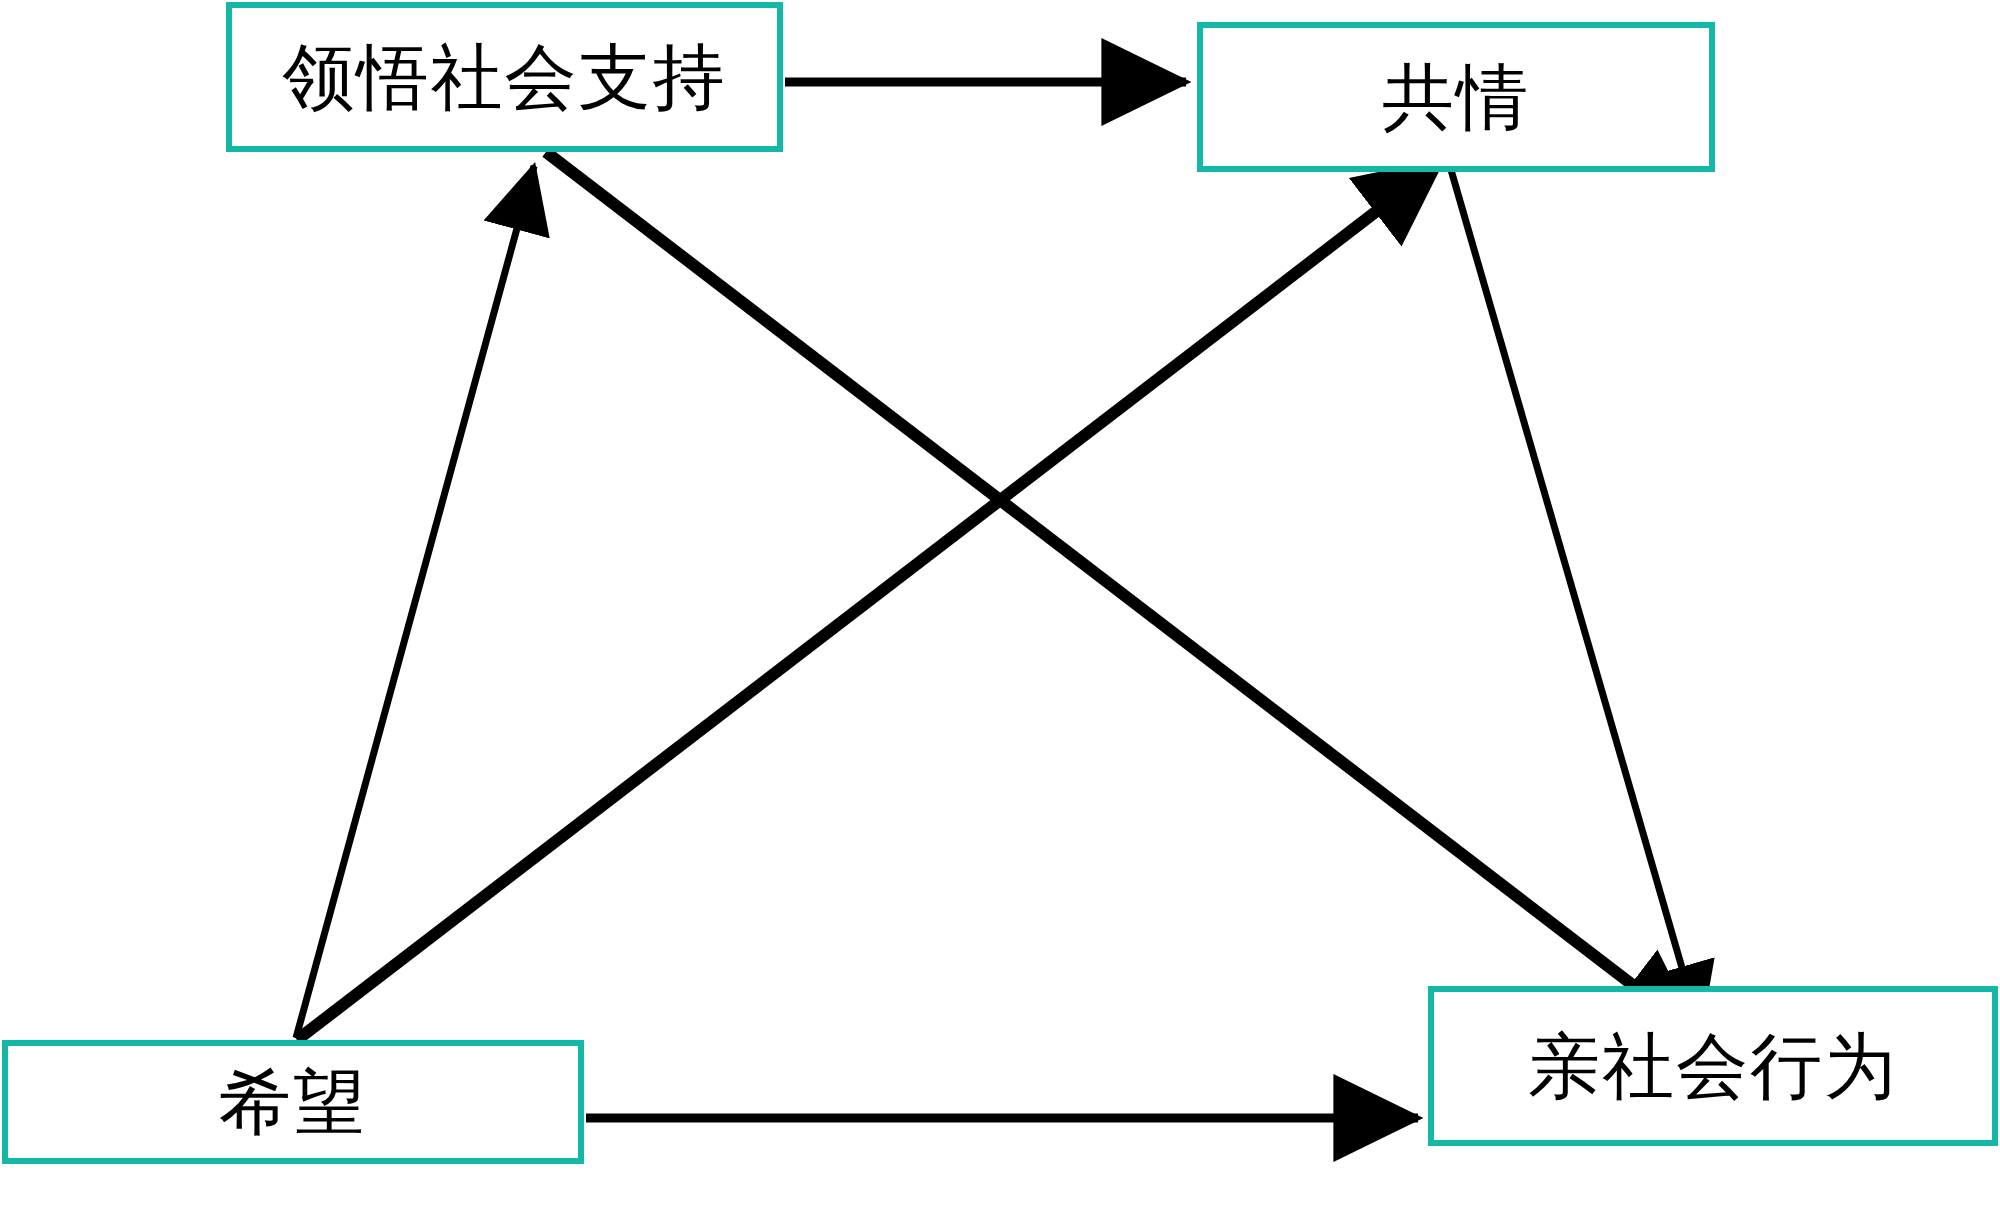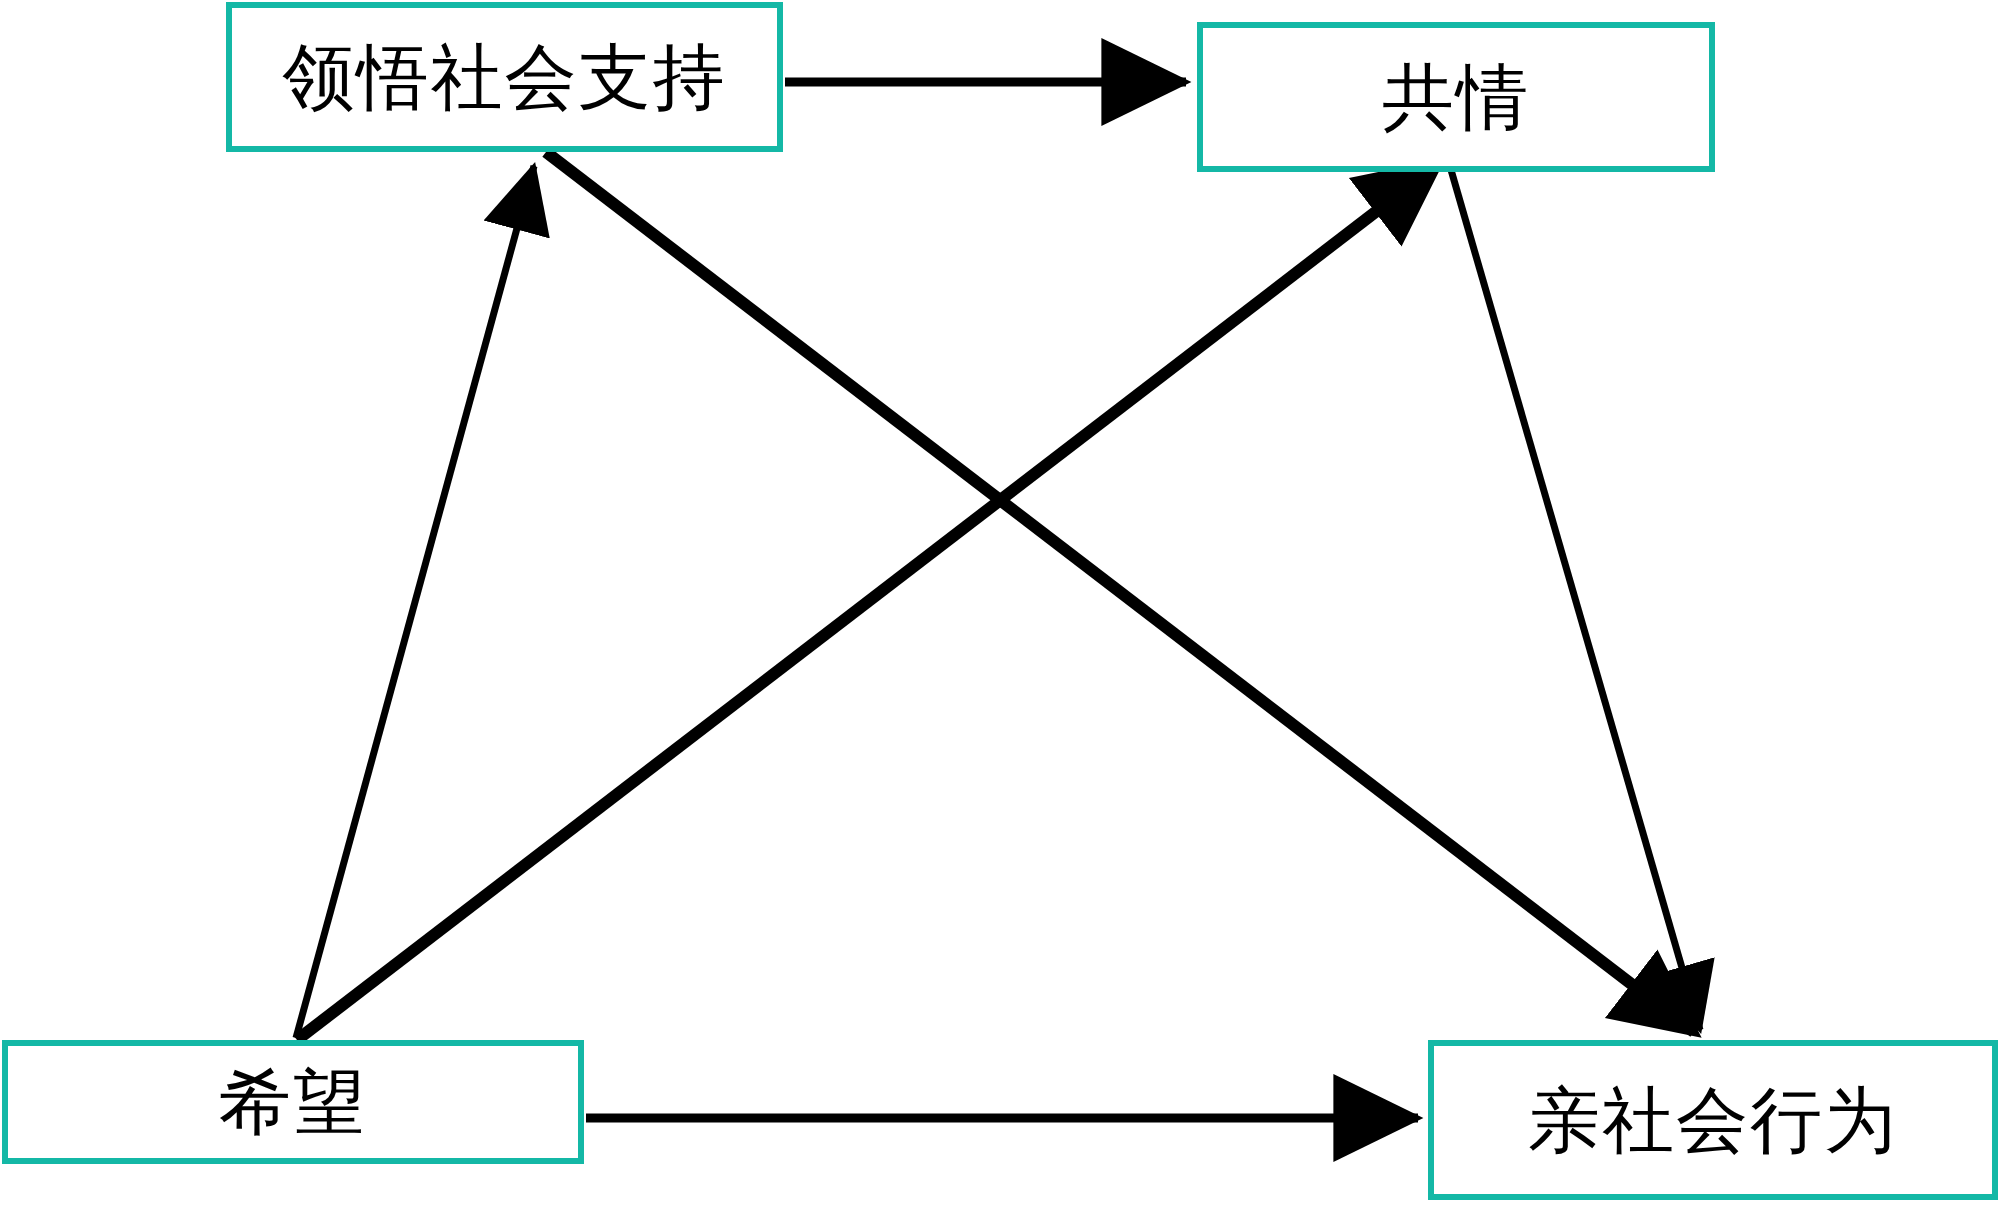--- a/index.html
+++ b/index.html
@@ -41,21 +41,21 @@
     font-weight: 400;
     color: #000000;
     letter-spacing: 2px;
     line-height: 1;
     white-space: nowrap;
   }
   
   #node-pss  { left: 226px;  top: 2px;    width: 557px;  height: 150px; }
   #node-emp  { left: 1197px; top: 2px;    width: 518px;  height: 150px; margin-top: 20px; }
   #node-hope { left: 2px;    top: 1040px; width: 582px;  height: 124px; }
-  #node-pro  { left: 1428px; top: 1040px; width: 570px;  height: 160px; }
+  #node-pro  { left: 1428px; top: 986px; width: 570px;  height: 160px; }
 </style>
 </head>
 <body>
 
 <div id="canvas">
 
   <svg id="edges" viewBox="0 0 2000 1208" width="2000" height="1208" xmlns="http://www.w3.org/2000/svg">
 
     <defs>
       <marker id="ah-thin" markerWidth="11" markerHeight="11" refX="9.4" refY="5.5" orient="auto" markerUnits="strokeWidth">

